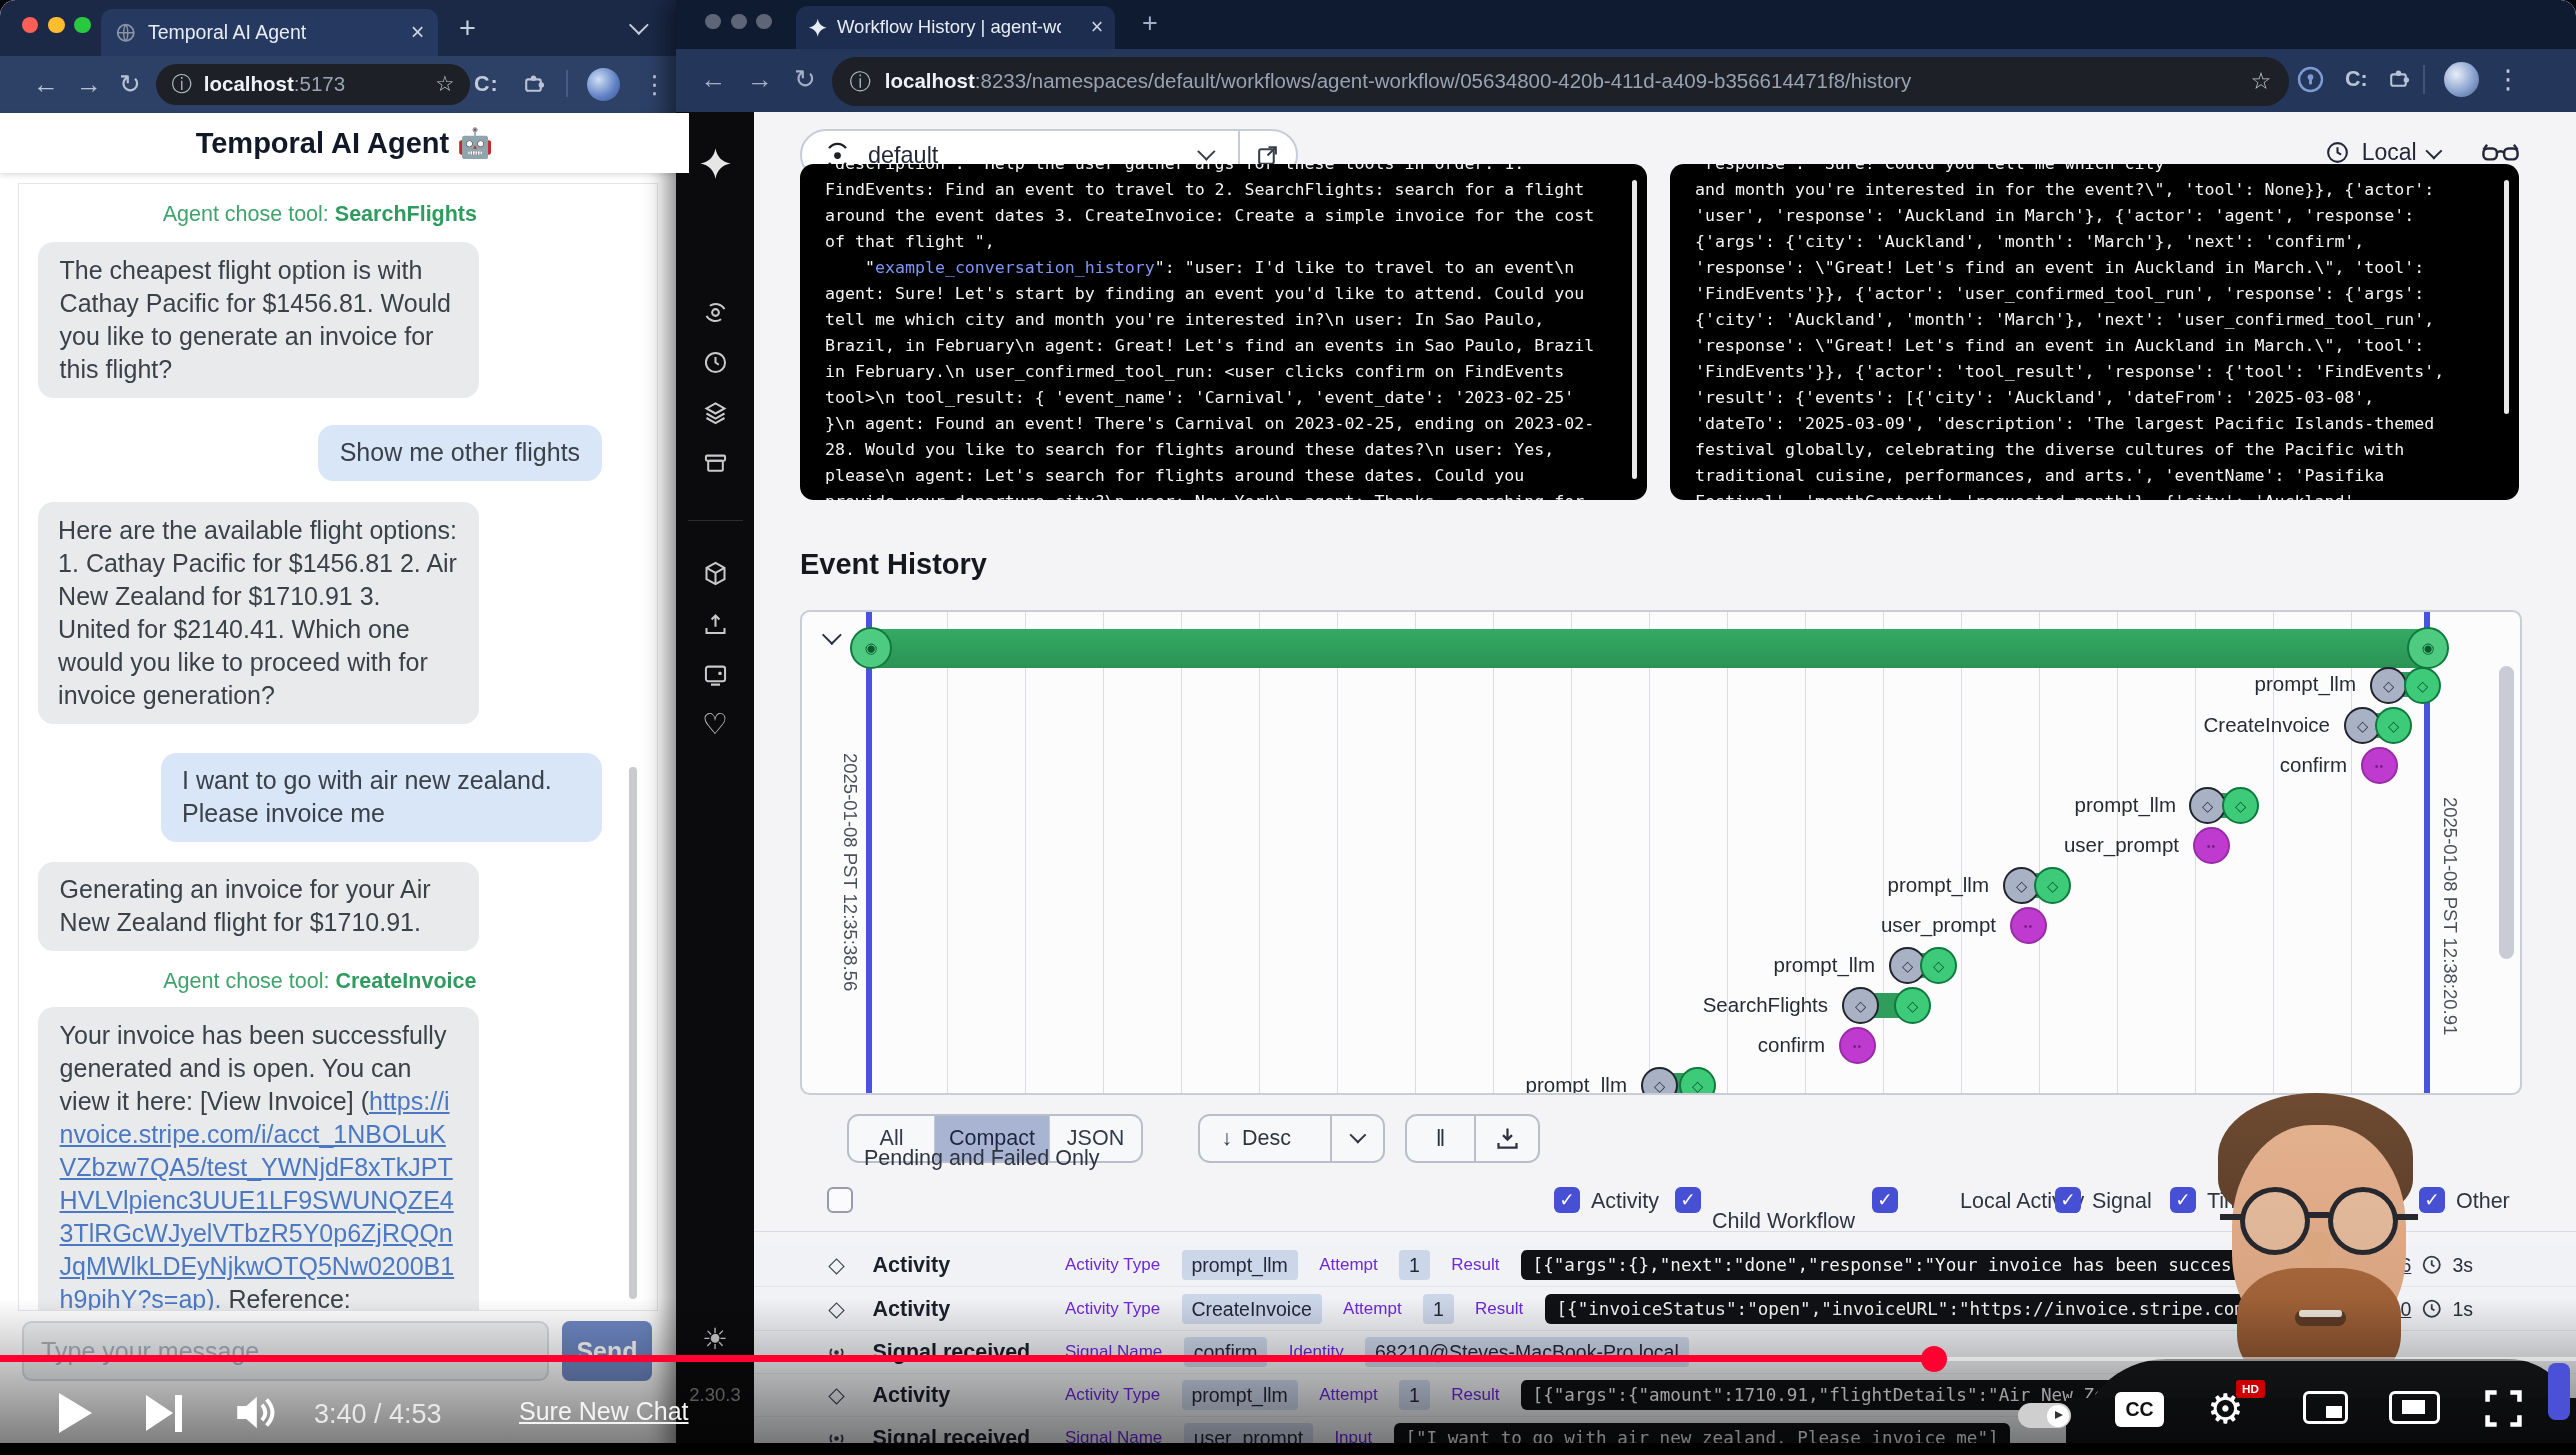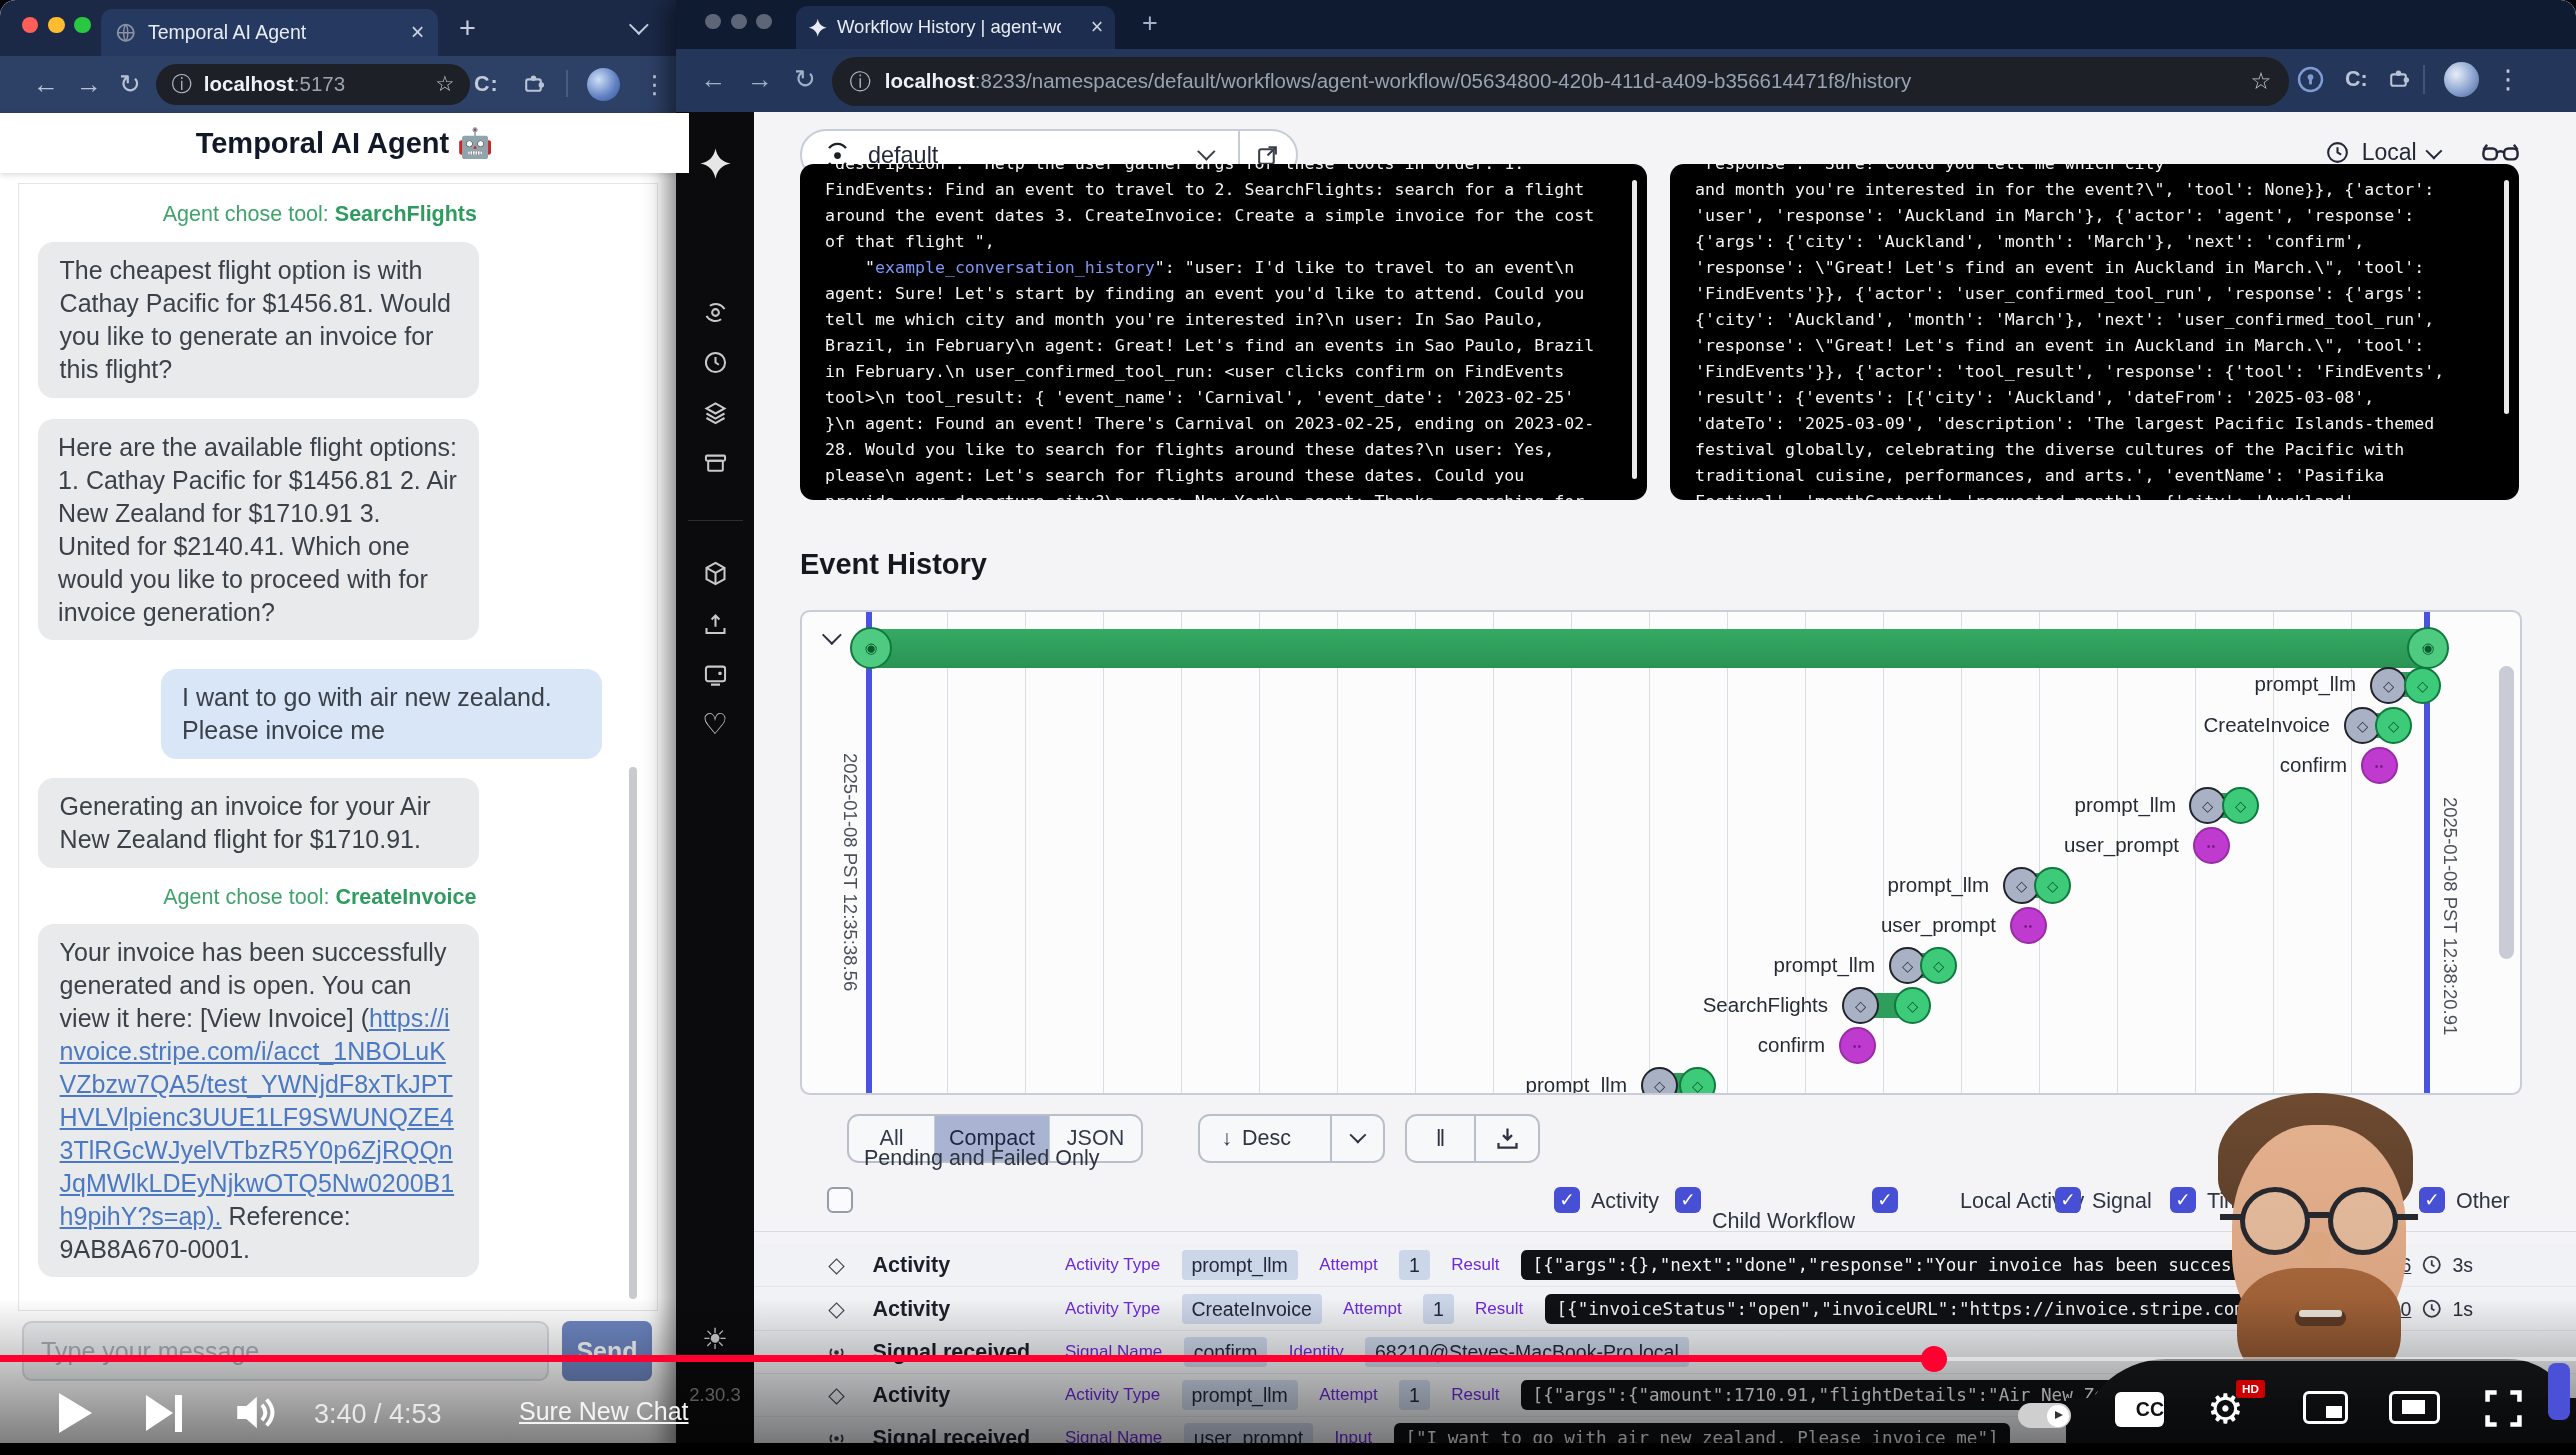--- a/index.html
+++ b/index.html
@@ -118,20 +118,21 @@
       <div class="abs" style="left:566px;top:13.7px;width:2px;height:27px;background:#4a5b7d"></div>
       <div class="abs" style="left:587px;top:11.7px;width:33px;height:33px;border-radius:50%;background:radial-gradient(circle at 35% 35%,#cfe0f5,#5d7ec2 60%,#37578f)"></div>
       <span class="abs" style="left:642px;top:13.7px;color:#c3cad8;font-size:25px">⋮</span>
     </div>
     <div class="abs lw-header">
       <div style="text-align:center;font-size:29px;font-weight:bold;color:#111827;line-height:60px">Temporal AI Agent 🤖</div>
     </div>
     <div class="abs chat-frame" id="chat-list">
         <div class="tool-note" style="margin-top: 5.9px;">Agent chose tool: <b>SearchFlights</b></div>
         <div class="bubble bot" style="margin-top: 15.6px;">The cheapest flight option is with Cathay Pacific for $1456.81. Would you like to generate an invoice for this flight?</div>
+        <div class="bubble user" style="margin-top: 27px;">Show me other flights</div>
         <div class="bubble bot" style="margin-top: 21.5px; padding-left: 20px;">Here are the available flight options: 1. Cathay Pacific for $1456.81 2. Air New Zealand for $1710.91 3. United for $2140.41. Which one would you like to proceed with for invoice generation?</div>
         <div class="bubble user" style="margin-top: 29px;">I want to go with air new zealand. Please invoice me</div>
         <div class="bubble bot" style="margin-top: 19.5px;">Generating an invoice for your Air New Zealand flight for $1710.91.</div>
         <div class="tool-note" style="margin-top: 17.6px;">Agent chose tool: <b>CreateInvoice</b></div>
         <div class="bubble bot" style="margin-top: 13.7px;">Your invoice has been successfully generated and is open. You can view it here: [View Invoice] (<a href="#">https://invoice.stripe.com/i/acct_1NBOLuKVZbzw7QA5/test_YWNjdF8xTkJPTHVLVlpienc3UUE1LF9SWUNQZE43TlRGcWJyelVTbzR5Y0p6ZjRQQnJqMWlkLDEyNjkwOTQ5Nw0200B1h9pihY?s=ap).</a> Reference: 9AB8A670-0001.</div>
       </div>
     <div class="abs" style="left:629px;top:767px;width:7.8px;height:532px;background:#c8cacd;border-radius:3.9px;z-index:6"></div>
     <input class="abs chat-input" placeholder="Type your message..." style="">
     <div class="abs send-btn">Send</div>
   </div>
@@ -482,21 +483,21 @@
       <path d="M23 12q5 6 0 12" stroke="#fff" stroke-width="3" fill="none"></path>
       <path d="M26.5 8q9 10 0 20" stroke="#fff" stroke-width="3" fill="none"></path>
     </svg>
   <span class="abs vctl" style="left:314px;top:1399px;color:#e8e8e8;font-size:27px">3:40 / 4:53</span>
   <span class="abs vctl" style="left:519px;top:1397px;color:#f4f4f4;font-size:25px;text-decoration:underline">Sure New Chat</span>
 
   <div class="abs vctl" style="left:2018px;top:1403px;width:53px;height:25px;background:#cfcfcf;border-radius:12.7px">
     <div class="abs" style="left:29px;top:2px;width:21.5px;height:21.5px;border-radius:50%;background:#fff"></div>
     <div class="abs" style="left:37px;top:7.8px;width:0;height:0;border-left:8.8px solid #333;border-top:4.9px solid transparent;border-bottom:4.9px solid transparent"></div>
   </div>
-  <div class="abs vctl" style="left:2115px;top:1392px;width:49px;height:35px;background:#fff;border-radius:5.9px;color:#111;font-weight:bold;font-size:19.5px;display:flex;align-items:center;justify-content:flex-end">
+  <div class="abs vctl" style="left:2115px;top:1392px;width:49px;height:35px;background:#fff;border-radius:5.9px;color:#111;font-weight:bold;font-size:19.5px;display:flex;align-items:center;justify-content:center">
       <span>CC</span>
     </div>
   <div class="abs vctl" style="left:2207px;top:1389px;color:#fff;font-size:41px;line-height:1">⚙</div>
   <div class="abs vctl" style="left:2236px;top:1380px;width:29px;height:17.6px;background:#c00;border-radius:2.9px;color:#fff;font-size:11.7px;font-weight:bold;text-align:center;line-height:17.6px">HD</div>
   <div class="abs vctl" style="left:2303px;top:1391px;width:45px;height:33px;border:3.9px solid #fff;border-radius:5.9px;box-sizing:border-box">
     <div class="abs" style="right:2.9px;bottom:2.9px;width:16.6px;height:11.7px;background:#fff"></div>
   </div>
   <div class="abs vctl" style="left:2389px;top:1391px;width:51px;height:33px;border:3.9px solid #fff;border-radius:5.9px;box-sizing:border-box">
     <div class="abs" style="left:9.8px;top:5.9px;width:23.4px;height:13.7px;background:#fff"></div>
   </div>

